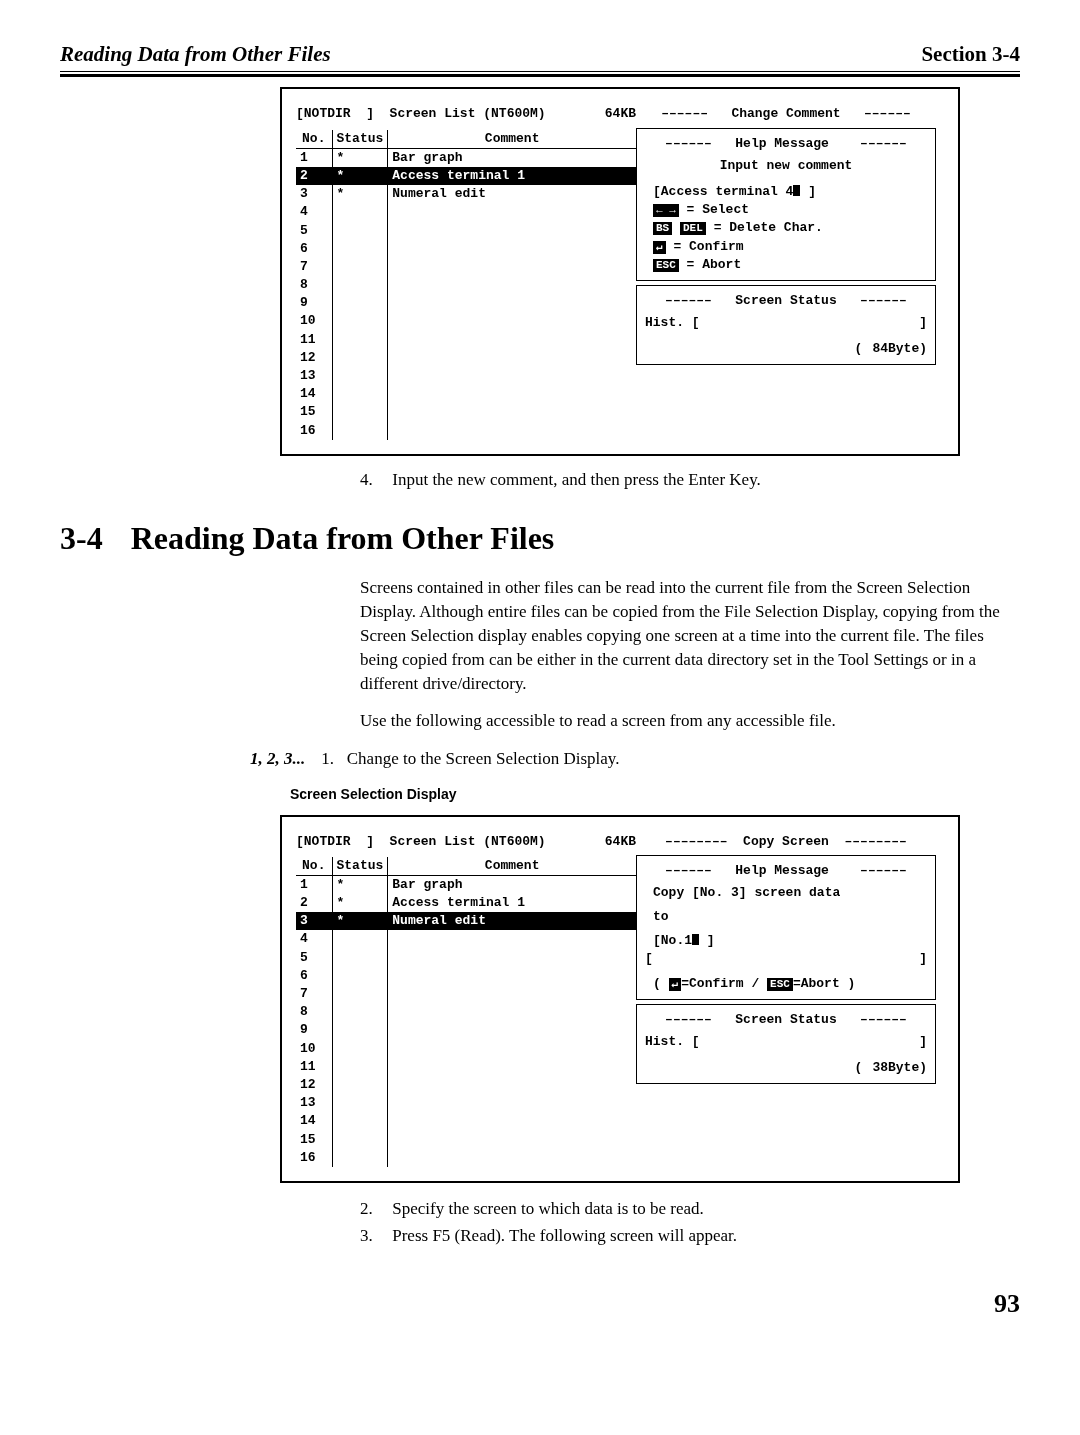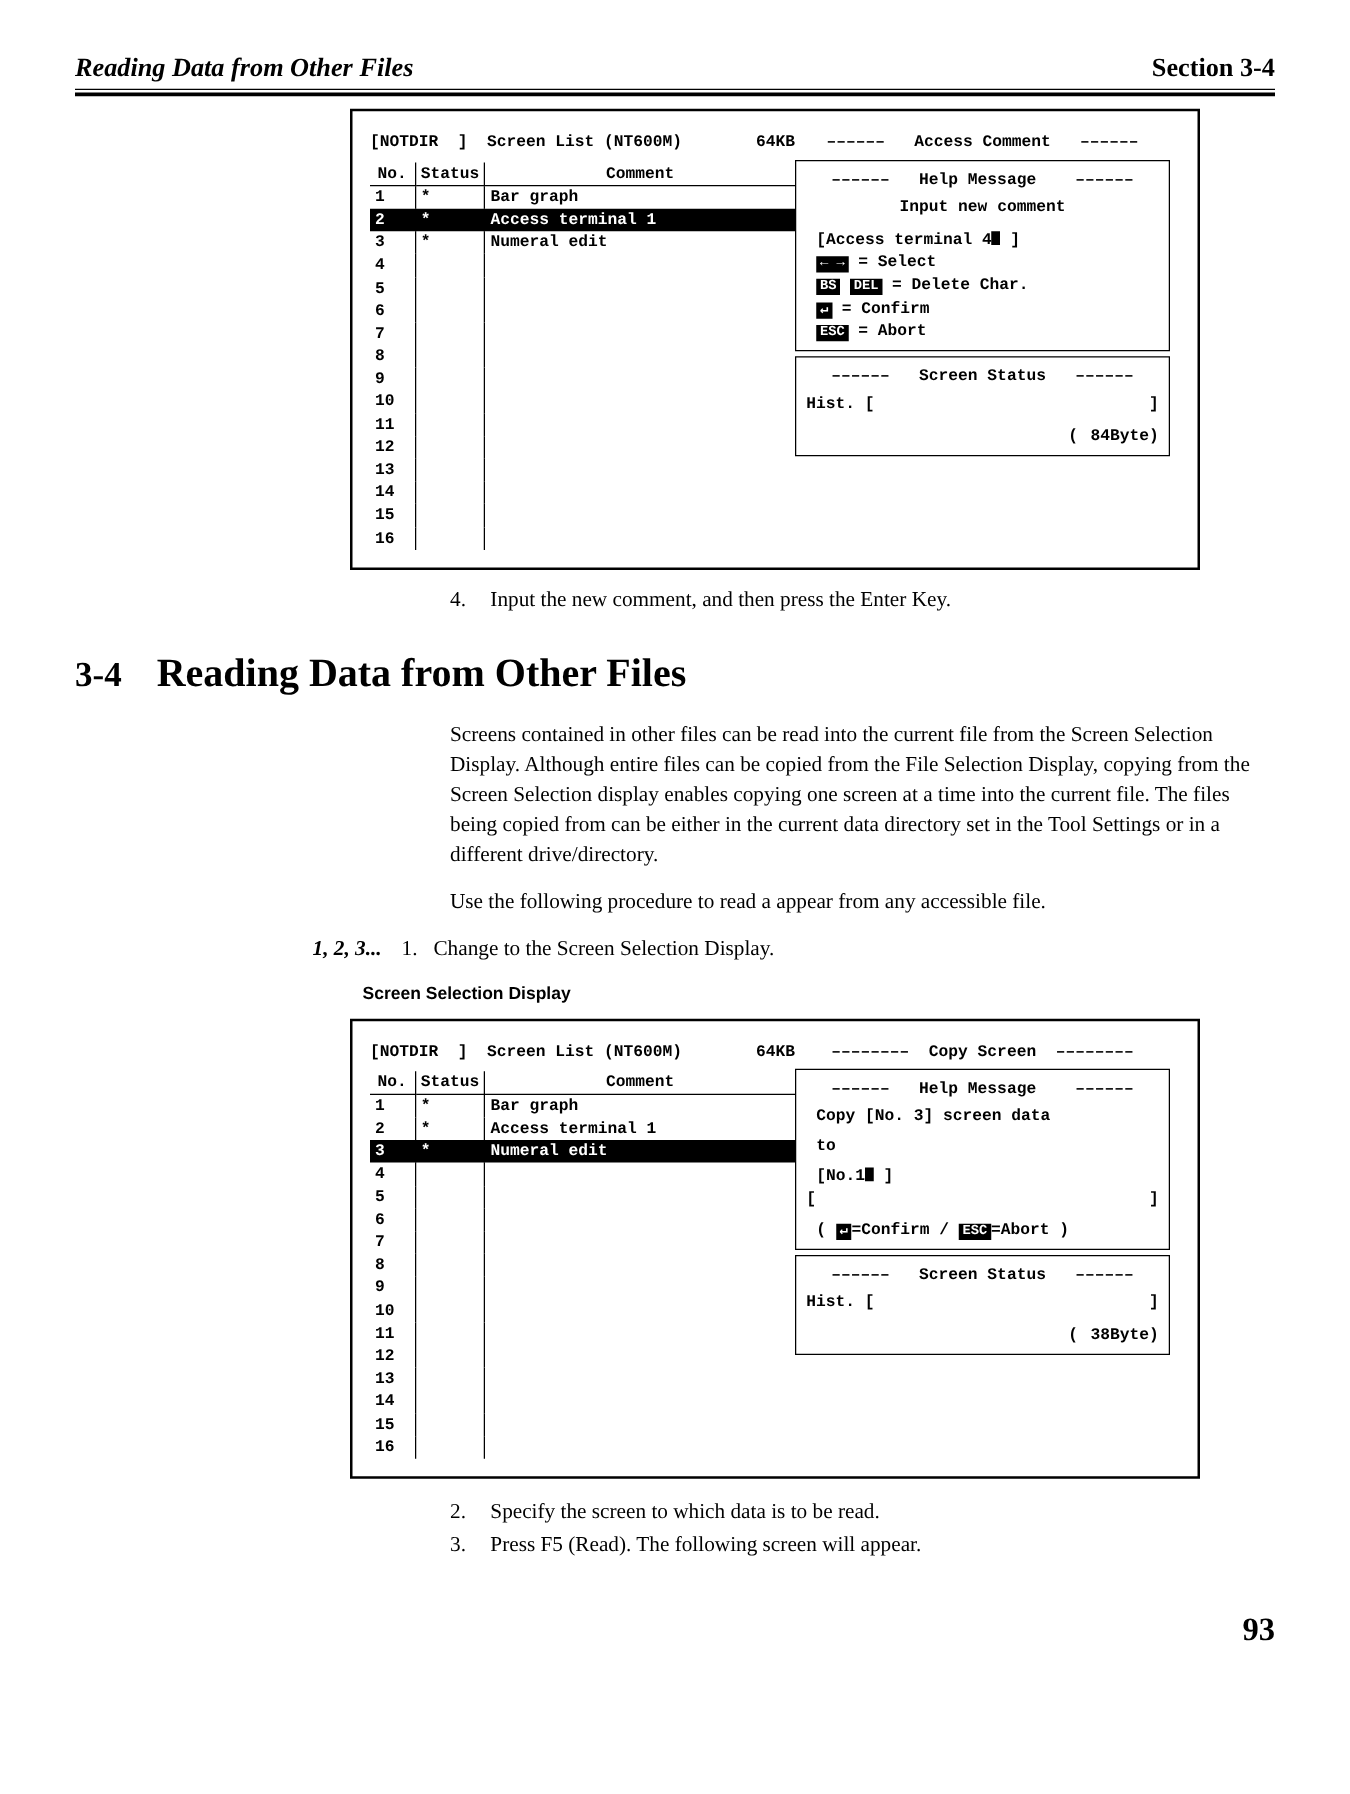--- a/index.html
+++ b/index.html
@@ -86,21 +86,21 @@
     .cursor-block {
       display: inline-block;
       background: #000;
       width: 7px;
       height: 11px;
       vertical-align: -1px;
     }
     .step-line { margin: 10px 0 24px 300px; }
     .step-line .num { display: inline-block; width: 28px; }
     .h2-row { display: flex; align-items: baseline; gap: 28px; margin: 10px 0 16px 0; }
-    .h2-num { font-size: 28px; font-weight: bold; }
+    .h2-num { font-size: 32px; font-weight: bold; }
     .h2-text { font-size: 32px; font-weight: bold; }
     .body-para { margin: 0 0 14px 300px; width: 660px; text-align: left; }
     .steps-inline { display: flex; gap: 16px; margin: 6px 0 14px 190px; }
     .steps-label { font-style: italic; font-weight: bold; }
     .caption { margin: 2px 0 8px 230px; font-family: Arial, sans-serif; font-size: 14px; font-weight: bold; }
     .help-center { text-align: center; }
     .help-left { text-align: left; margin-left: 8px; }
     .hist-line { display: flex; justify-content: space-between; }
     .byte-line { display: flex; justify-content: flex-end; gap: 10px; }
     .pagenum { text-align: right; font-weight: bold; font-size: 26px; margin-top: 38px; }
@@ -211,21 +211,21 @@
             </tr>
             <tr>
               <td class="no-col">16</td>
               <td class="status-col"></td>
               <td></td>
             </tr>
           </tbody>
       </table>
     </div>
     <div class="screen-right">
-      <div class="dashed-title">––––––   Access Comment   ––––––</div>
+      <div class="dashed-title">––––––   Change Comment   ––––––</div>
       <div class="help-box">
         <div class="dashed-title">––––––   Help Message    ––––––</div>
         <div class="help-center">Input new comment</div>
         <div style="height:8px"></div>
         <div class="help-left">
           <span>[Access terminal 4</span><span class="cursor-block"></span><span>    ]</span>
         </div>
         <div class="help-left">
           <span class="inline-key">← →</span><span>   = Select</span>
         </div>
@@ -260,21 +260,21 @@
   <span class="num">4.</span>
   <span>Input the new comment, and then press the Enter Key.</span>
 </p>
 
 <div class="h2-row">
   <span class="h2-num">3-4</span>
   <span class="h2-text">Reading Data from Other Files</span>
 </div>
 
 <p class="body-para">Screens contained in other files can be read into the current file from the Screen Selection Display. Although entire files can be copied from the File Selection Display, copying from the Screen Selection display enables copy­ing one screen at a time into the current file. The files being copied from can be either in the current data directory set in the Tool Settings or in a different drive/directory.</p>
-<p class="body-para">Use the following procedure to read a appear from any accessible file.</p>
+<p class="body-para">Use the following accessible to read a screen from any accessible file.</p>
 
 <div class="steps-inline">
   <span class="steps-label">1, 2, 3...</span>
   <span>
     <span>1.</span>&nbsp;&nbsp;
     <span>Change to the Screen Selection Display.</span>
   </span>
 </div>
 
 <div class="caption">Screen Selection Display</div>

